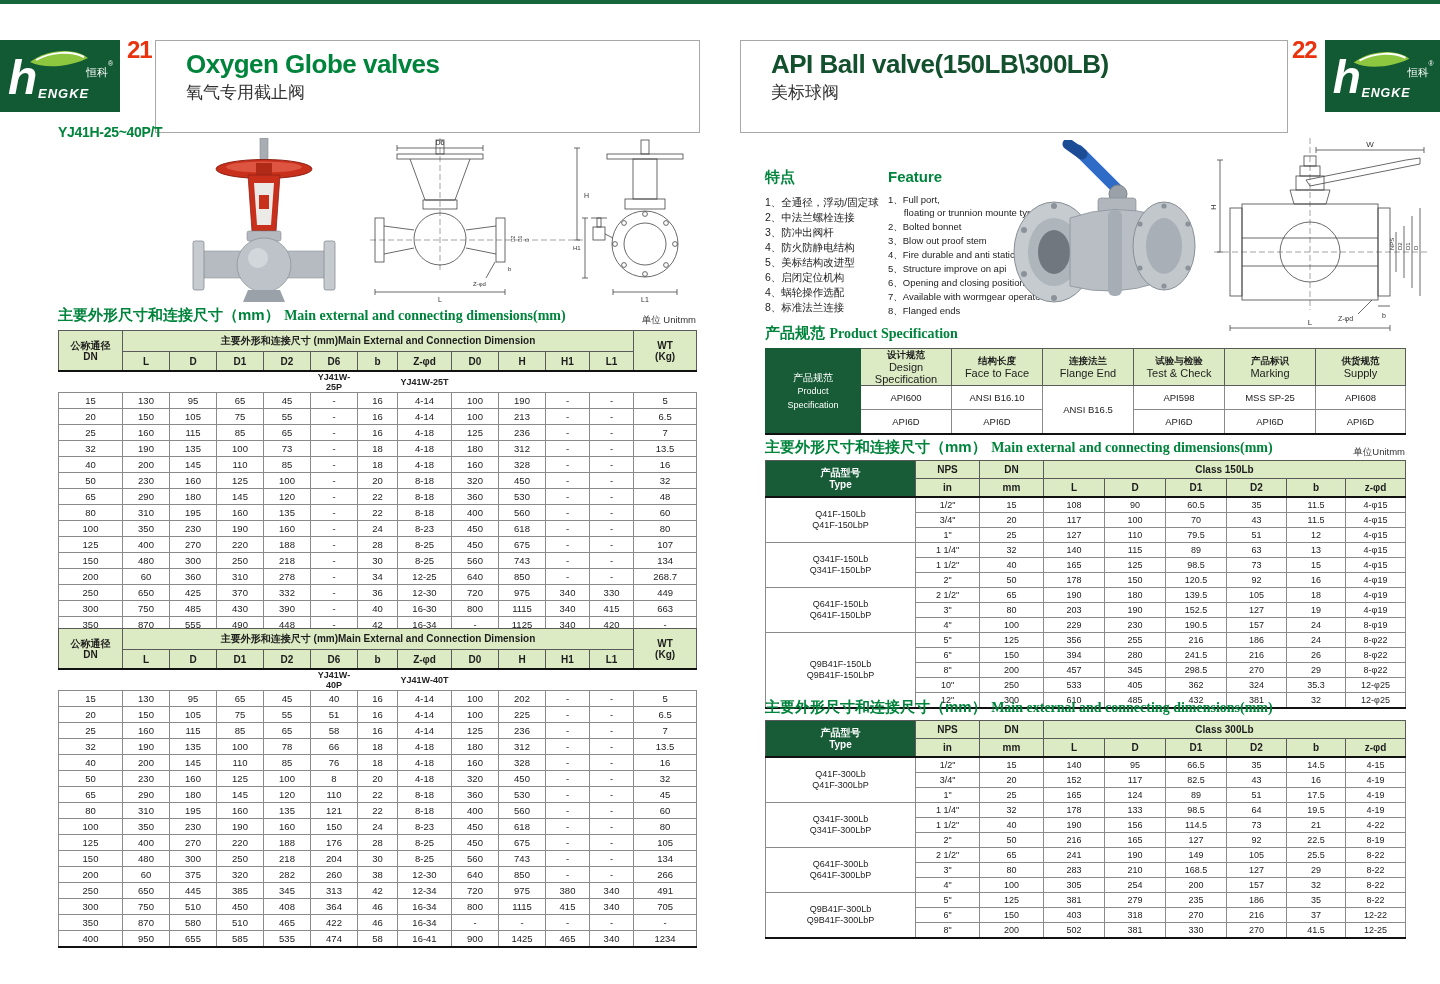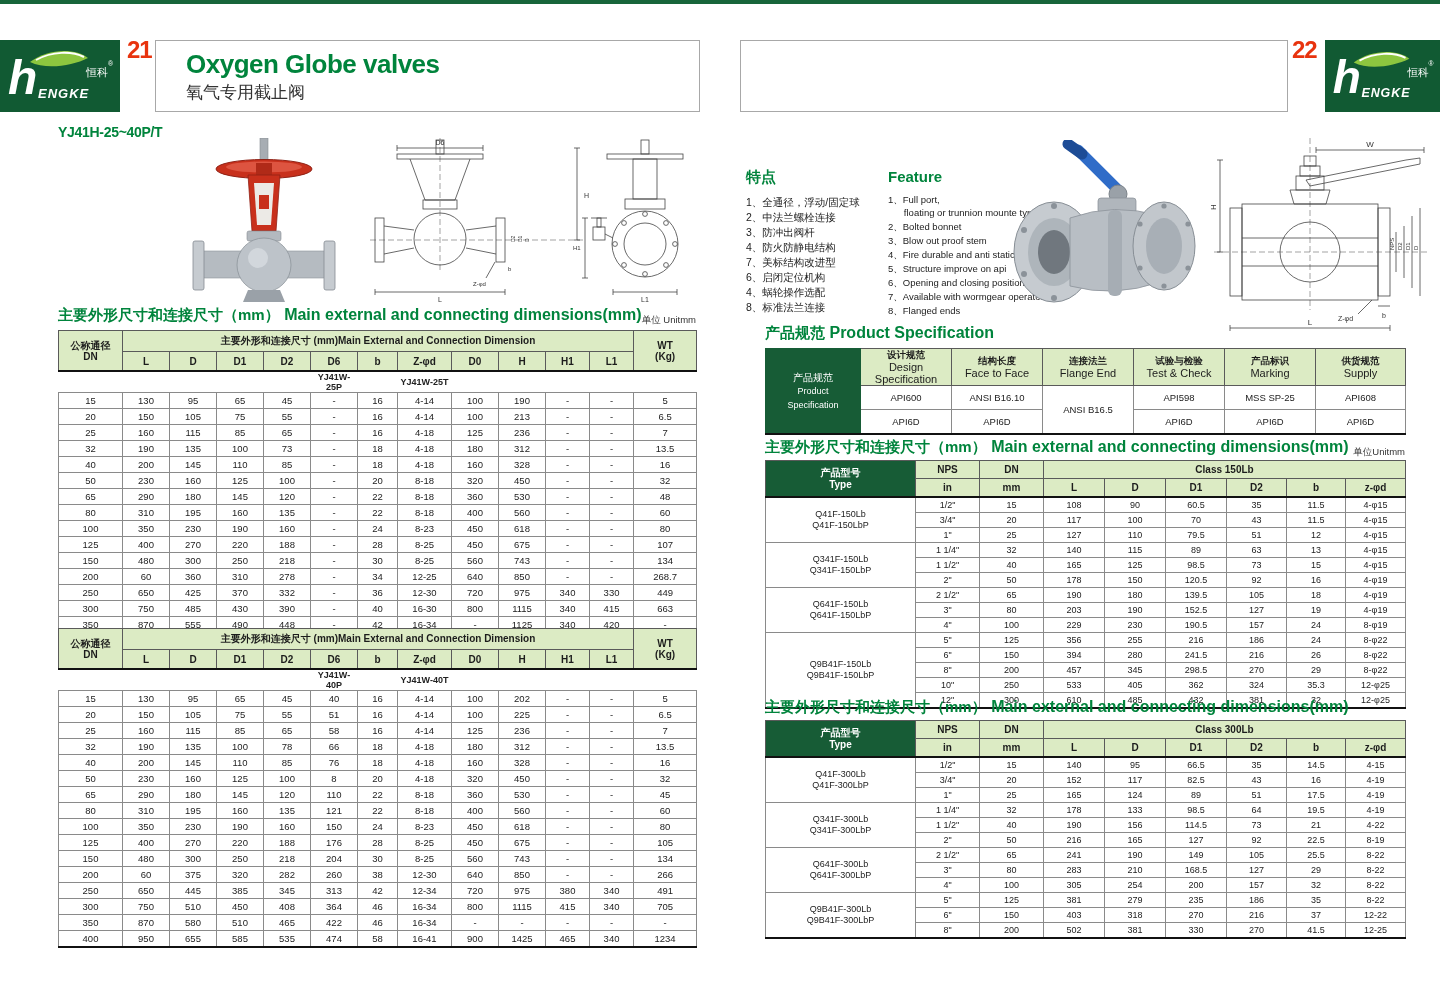--- a/index.html
+++ b/index.html
@@ -3,29 +3,29 @@
 <meta charset="utf-8">
 <style>
   html,body{margin:0;padding:0;background:#e8e8e8;}
   .page{position:relative;width:1440px;height:984px;background:#ffffff;overflow:hidden;
         font-family:"Liberation Sans","DejaVu Sans",sans-serif;color:#222;}
   .abs{position:absolute;}
   .topbar{position:absolute;left:0;top:0;width:1440px;height:4px;background:#17653a;}
   
   .logo-block{position:absolute;top:40px;width:120px;height:72px;background:#115a33;}
   .pagenum{position:absolute;top:36px;font-size:24px;font-weight:bold;color:#e8330e;letter-spacing:-1px;}
-  .titlebox{position:absolute;top:40px;height:72px;border:1px solid #a8a8a8;background:#fff;box-sizing:border-box;padding:8px 0 18px 30px;}
+  .titlebox{position:absolute;top:40px;height:93px;border:1px solid #a8a8a8;background:#fff;box-sizing:border-box;padding:8px 0 18px 30px;}
   .title-en{font-size:26px;font-weight:800;letter-spacing:-0.5px;line-height:30px;}
   .title-en.green{color:#00843c;}
   .title-en.dark{color:#13502e;}
   .title-zh{font-size:17px;color:#333;margin-top:2px;}
   
   .sec-title{position:absolute;font-weight:bold;color:#00843c;}
   .sec-title .zh{font-size:15px;}
-  .sec-title .en{font-size:16px;}
+  .sec-title .en{font-size:14px;font-family:Liberation Serif, serif;}
   .sec-title .unit{position:absolute;right:0;bottom:-2px;font-size:9.5px;font-weight:normal;color:#333;}
   .model-code{position:absolute;left:58px;top:124px;font-size:14px;font-weight:800;color:#00843c;letter-spacing:-0.3px;}
   
   .feat-title{font-size:15px;font-weight:800;color:#00843c;margin-bottom:8px;}
   .feat-list{font-size:10.5px;line-height:14px;color:#222;white-space:pre-wrap;}
   .feat-list .feat-item{margin-bottom:1px;}
   .en-list{font-size:9.5px;line-height:13px;margin-top:8px;}
   
   table{position:absolute;border-collapse:collapse;table-layout:fixed;background:#fff;}
   table{border-bottom:2px solid #111;}
@@ -68,20 +68,22 @@
       <text x="108" y="26" font-size="7" fill="#ffffff">®</text>
     </svg>
   </div>
   <div class="pagenum" style="left:127px;">21</div>
   <div class="titlebox" style="left:155px;width:545px;">
     <div class="title-en green">Oxygen Globe valves</div>
     <div class="title-zh">氧气专用截止阀</div>
   </div>
 
   <div class="titlebox" style="left:740px;width:548px;">
+    <div class="title-en dark">API Ball valve(150LB\300LB)</div>
+    <div class="title-zh">美标球阀</div>
   </div>
   <div class="pagenum" style="left:1292px;">22</div>
   <div class="logo-block" style="left:1325px;width:115px;">
     <svg class="logo-svg" viewBox="0 0 120 72">
       <text x="8" y="54" font-size="48" font-style="italic" font-weight="bold" fill="#ffffff">h</text>
       <path d="M30,22 C48,8 76,8 88,18 C72,26 46,30 30,22 Z" fill="#8dc63f"></path>
       <path d="M36,20 C52,11 72,11 84,17" stroke="#ffffff" stroke-width="2" fill="none"></path>
       <text x="38" y="58" font-size="13" font-style="italic" font-weight="bold" fill="#ffffff" letter-spacing="1">ENGKE</text>
       <text x="86" y="36" font-size="11" fill="#ffffff">恒科</text>
       <text x="108" y="26" font-size="7" fill="#ffffff">®</text>
@@ -759,23 +761,23 @@
           <td>16-41</td>
           <td>900</td>
           <td>1425</td>
           <td>465</td>
           <td>340</td>
           <td>1234</td>
         </tr>
       </tbody>
   </table>
 
-  <div class="abs" style="left:746px;top:168px;width:122px;">
+  <div class="abs" style="left:765px;top:168px;width:122px;">
     <div class="feat-title">特点</div>
-    <div class="feat-list"><div class="feat-item">1、全通径，浮动/固定球</div><div class="feat-item">2、中法兰螺栓连接</div><div class="feat-item">3、防冲出阀杆</div><div class="feat-item">4、防火防静电结构</div><div class="feat-item">7、美标结构改进型</div><div class="feat-item">6、启闭定位机构</div><div class="feat-item">4、蜗轮操作选配</div><div class="feat-item">8、标准法兰连接</div></div>
+    <div class="feat-list"><div class="feat-item">1、全通径，浮动/固定球</div><div class="feat-item">2、中法兰螺栓连接</div><div class="feat-item">3、防冲出阀杆</div><div class="feat-item">4、防火防静电结构</div><div class="feat-item">5、美标结构改进型</div><div class="feat-item">6、启闭定位机构</div><div class="feat-item">4、蜗轮操作选配</div><div class="feat-item">8、标准法兰连接</div></div>
   </div>
   <div class="abs" style="left:888px;top:168px;width:170px;">
     <div class="feat-title">Feature</div>
     <div class="feat-list en-list"><div class="feat-item">1、Full port,
       floating or trunnion mounte type</div><div class="feat-item">2、Bolted bonnet</div><div class="feat-item">3、Blow out proof stem</div><div class="feat-item">4、Fire durable and anti static safety</div><div class="feat-item">5、Structure improve on api</div><div class="feat-item">6、Opening and closing position</div><div class="feat-item">7、Available with wormgear operator</div><div class="feat-item">8、Flanged ends</div></div>
   </div>
 
   <svg class="abs" style="left:1012px;top:140px;" width="190" height="178" viewBox="0 0 190 178">
     <path d="M108,52 L66,10" stroke="#2f6cc8" stroke-width="11" stroke-linecap="round"></path>
     <path d="M70,14 L56,4" stroke="#1d4c96" stroke-width="11" stroke-linecap="round"></path>

